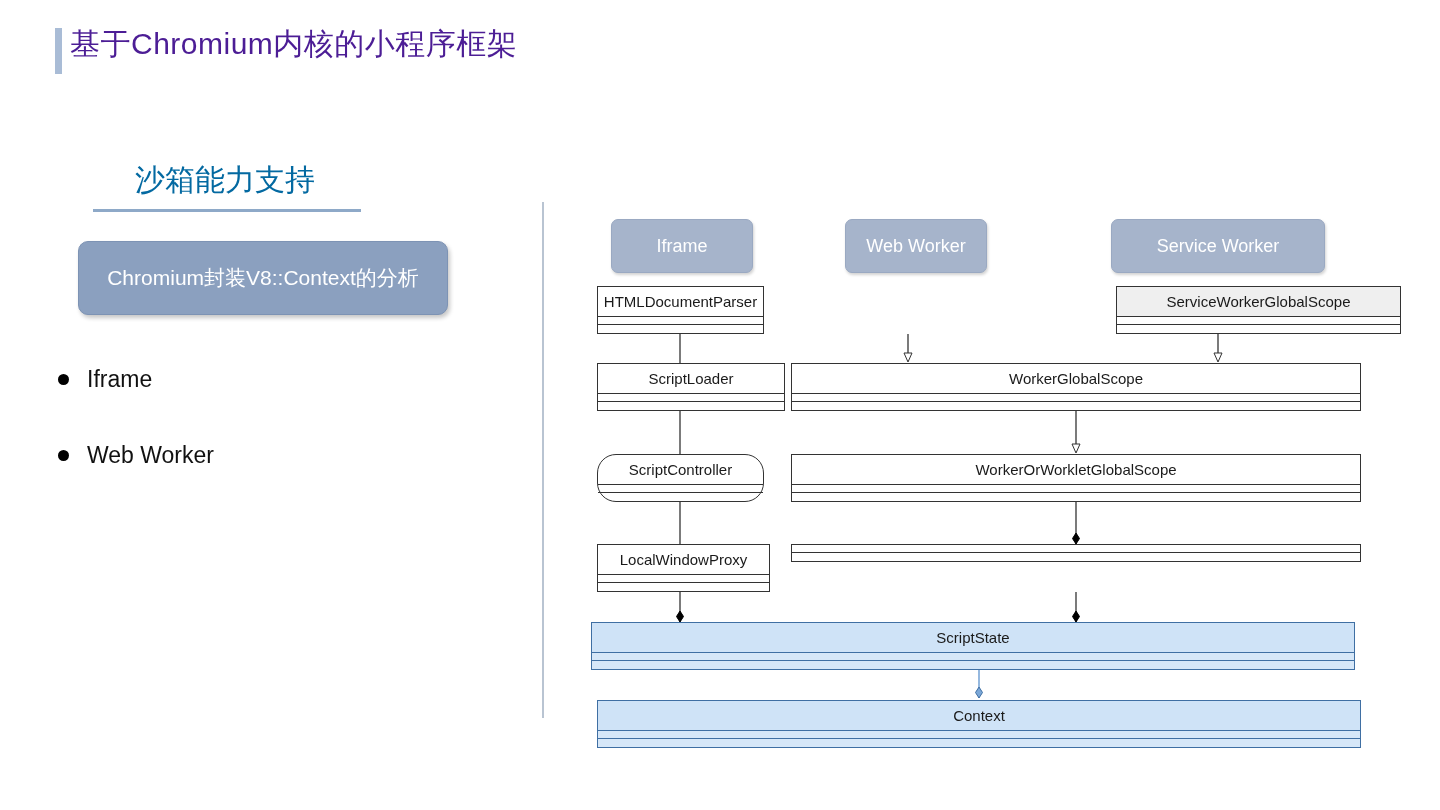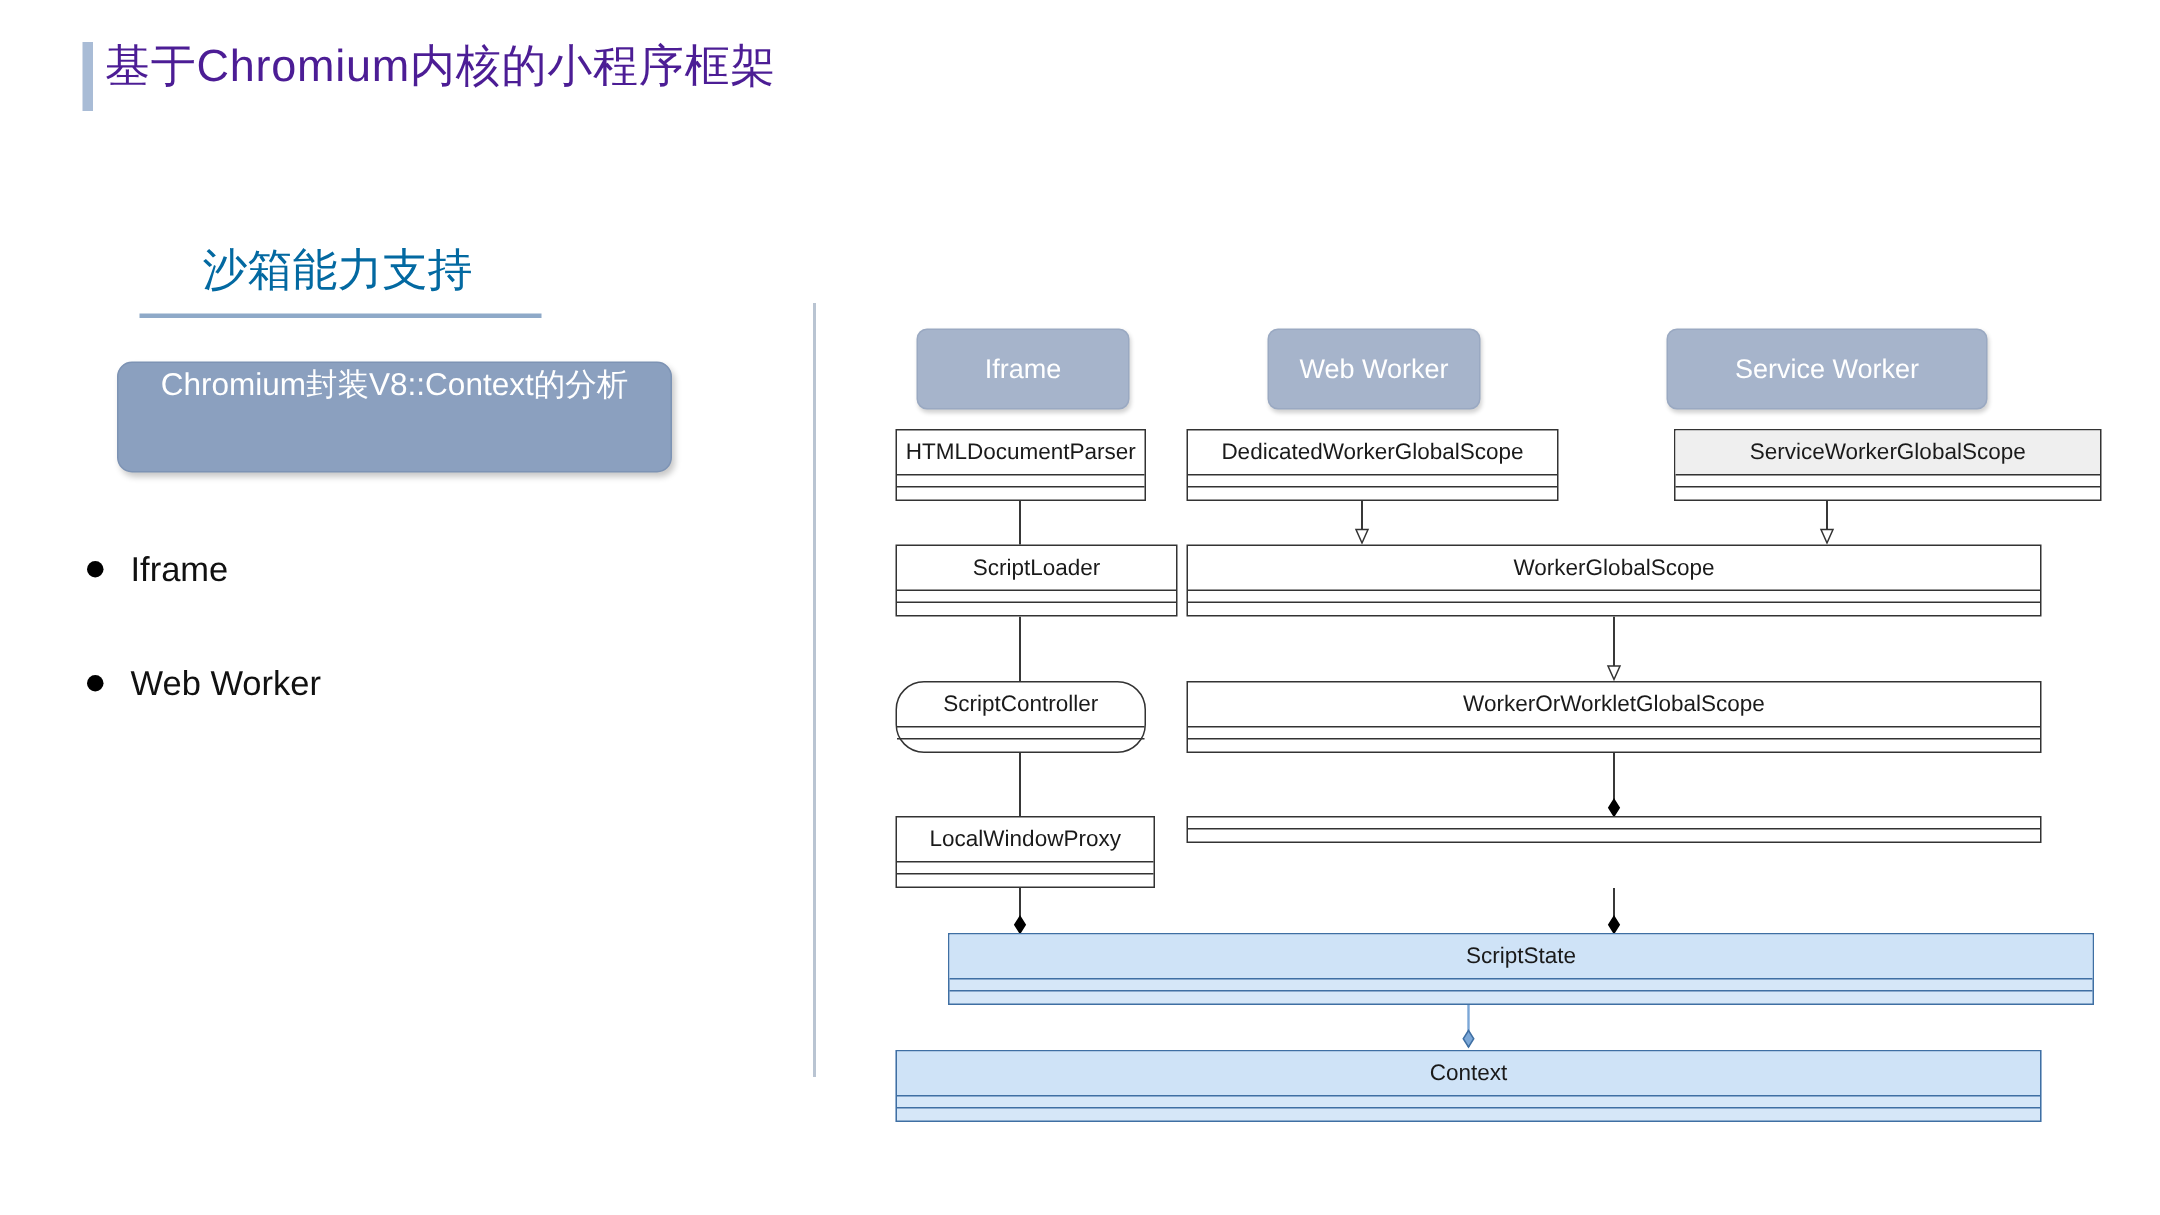--- a/index.html
+++ b/index.html
@@ -56,20 +56,21 @@
     position: absolute;
     left: 78px;
     top: 241px;
     width: 368px;
     height: 72px;
     background: #8ba0bf;
     border: 1px solid #7d93b4;
     border-radius: 10px;
     box-shadow: 2px 3px 4px rgba(0,0,0,0.22);
     display: flex;
+    align-items: center;
     justify-content: center;
   }
   #callout-box .callout-text {
     color: #ffffff;
     font-size: 21px;
     white-space: nowrap;
   }
 
   .bullet-row {
     position: absolute;
@@ -233,25 +234,20 @@
   <div class="pill" style="left:1111px; top:219px; width:212px; height:52px;">
     <span>Service Worker</span>
   </div>
 
   <div class="node" style="left:597px; top:286px; width:167px;">
     <div class="node-title">HTMLDocumentParser</div>
     <div class="band"></div>
     <div class="band last"></div>
   </div>
 
-  <div class="node" style="left:791px; top:286px; width:248px;">
-    <div class="node-title">DedicatedWorkerGlobalScope</div>
-    <div class="band"></div>
-    <div class="band last"></div>
-  </div>
 
   <div class="node grey" style="left:1076px; top:286px; width:285px;margin-left:40px;">
     <div class="node-title">ServiceWorkerGlobalScope</div>
     <div class="band"></div>
     <div class="band last"></div>
   </div>
 
   <div class="node" style="left:597px; top:363px; width:188px;">
     <div class="node-title">ScriptLoader</div>
     <div class="band"></div>
@@ -280,21 +276,21 @@
     <div class="node-title">LocalWindowProxy</div>
     <div class="band"></div>
     <div class="band last"></div>
   </div>
 
   <div class="node" style="left:791px; top:544px; width:570px;">
     <div class="band"></div>
     <div class="band last"></div>
   </div>
 
-  <div class="node blue" style="left:632px; top:622px; width:764px;">
+  <div class="node blue" style="left:591px; top:622px; width:764px;">
     <div class="node-title">ScriptState</div>
     <div class="band"></div>
     <div class="band last"></div>
   </div>
 
   <div class="node blue" style="left:597px; top:700px; width:764px;">
     <div class="node-title">Context</div>
     <div class="band"></div>
     <div class="band last"></div>
   </div>

